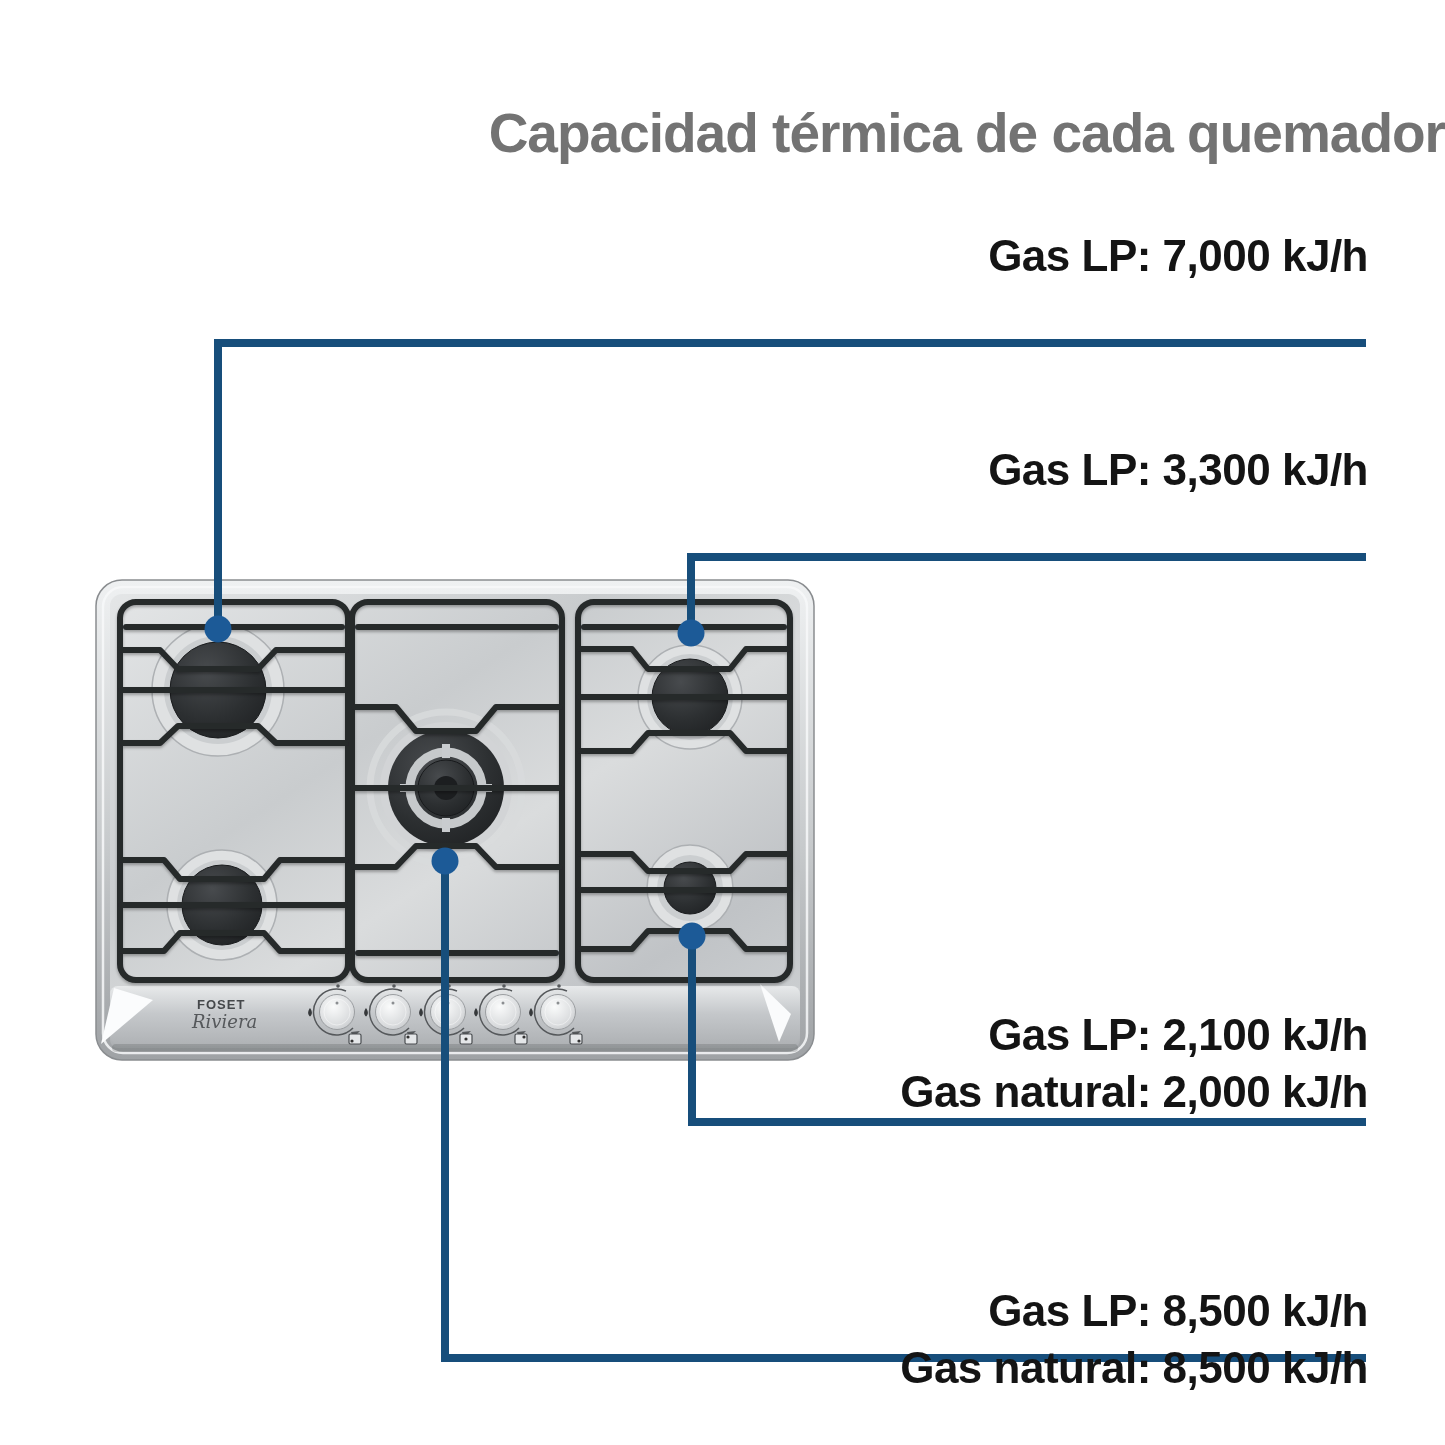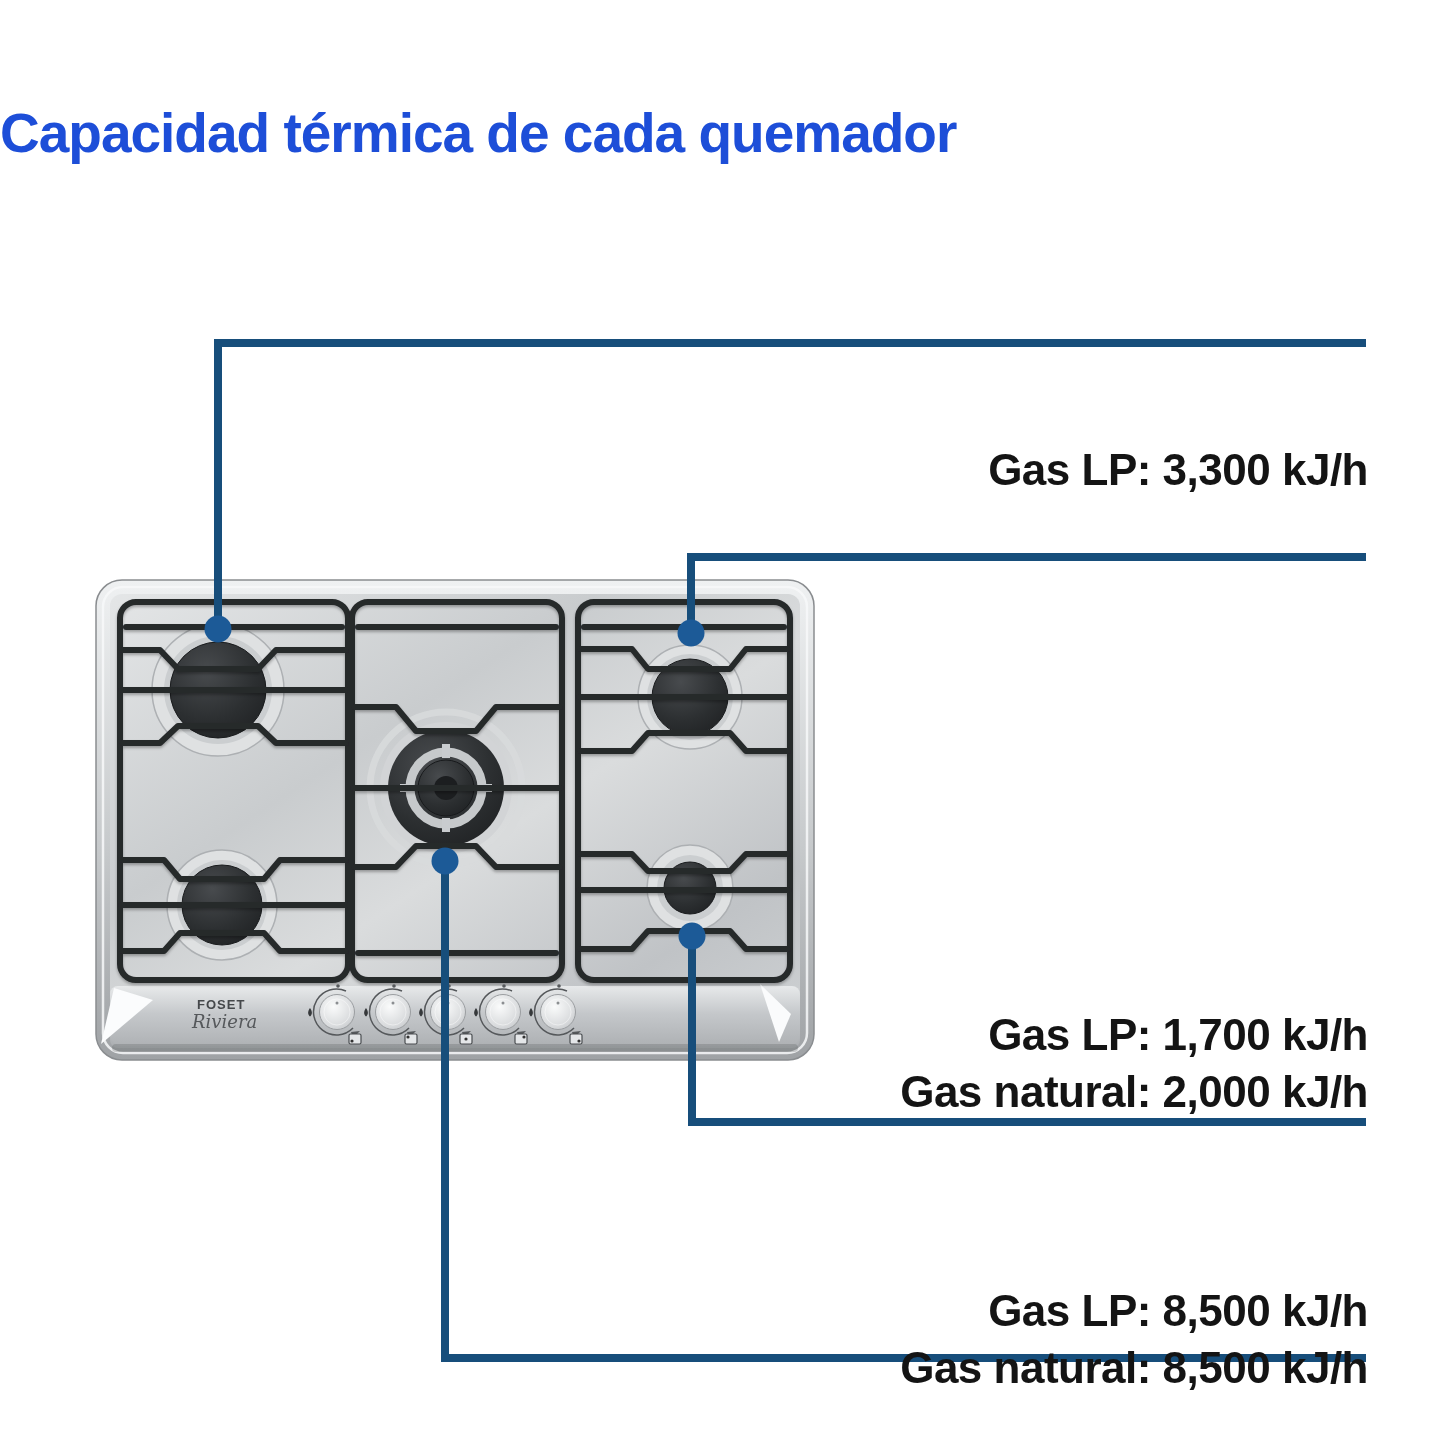--- a/index.html
+++ b/index.html
@@ -1,20 +1,20 @@
 <!DOCTYPE html>
 <html><head>
 <meta charset="utf-8">
 <style>
   html,body{margin:0;padding:0;background:#ffffff;}
   #page{position:relative;width:1445px;height:1445px;background:#ffffff;overflow:hidden;
         font-family:"Liberation Sans",sans-serif;}
   #art{position:absolute;left:0;top:0;}
-  .title{position:absolute;left:0;right:0;top:103px;text-align:left;
-         font-weight:bold;font-size:55px;letter-spacing:-1px;color:#1d4ed8;line-height:60px;}
+  .title{position:absolute;left:0;right:0;top:103px;text-align:right;
+         font-weight:bold;font-size:55px;letter-spacing:-1px;color:#737373;line-height:60px;}
   .callout{position:absolute;right:77px;text-align:right;color:#141414;
            font-weight:bold;font-size:44px;line-height:57px;letter-spacing:-0.5px;white-space:nowrap;}
   .callout p{margin:0;}
   .brand{position:absolute;left:197px;top:998px;font-size:13px;font-weight:bold;
          letter-spacing:1px;color:#45484b;line-height:14px;}
   .series{position:absolute;left:192px;top:1011px;font-family:"DejaVu Serif",serif;
           font-style:italic;font-size:18px;color:#55585b;line-height:22px;}
 </style>
 </head>
 <body>
@@ -197,28 +197,29 @@
       <circle cx="218" cy="629" r="13.5"></circle>
       <circle cx="691" cy="633" r="13.5"></circle>
       <circle cx="692" cy="936" r="13.5"></circle>
       <circle cx="445" cy="861" r="13.5"></circle>
     </g>
   </svg>
 
   <div class="title">Capacidad térmica de cada quemador</div>
 
   <div class="callout" style="top:227px">
+    <p>Gas LP: 7,000 kJ/h</p>
   </div>
 
   <div class="callout" style="top:441px">
     <p>Gas LP: 3,300 kJ/h</p>
   </div>
 
   <div class="callout" style="top:1006px">
-    <p>Gas LP: 1,700 kJ/h</p>
+    <p>Gas LP: 2,100 kJ/h</p>
     <p>Gas natural: 2,000 kJ/h</p>
   </div>
 
   <div class="callout" style="top:1282px">
     <p>Gas LP: 8,500 kJ/h</p>
     <p>Gas natural: 8,500 kJ/h</p>
   </div>
 
   <div class="brand">FOSET</div>
   <div class="series">Riviera</div>

